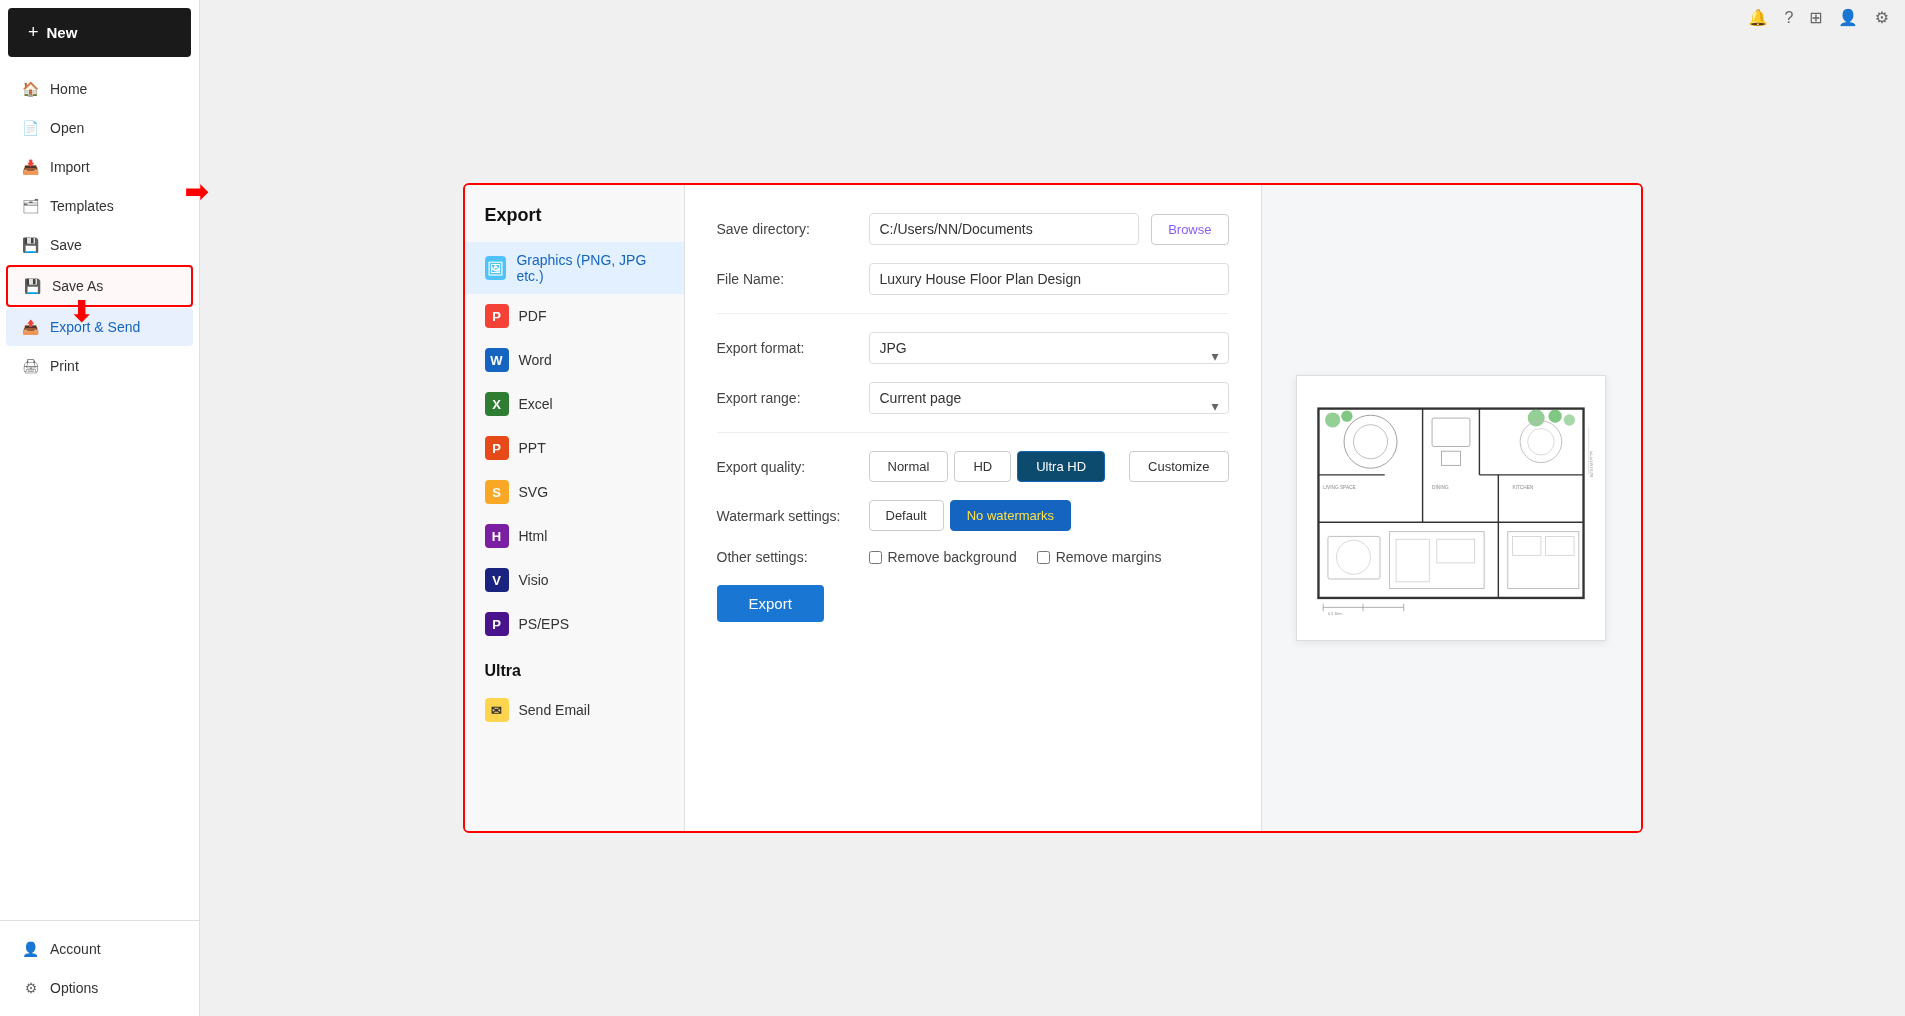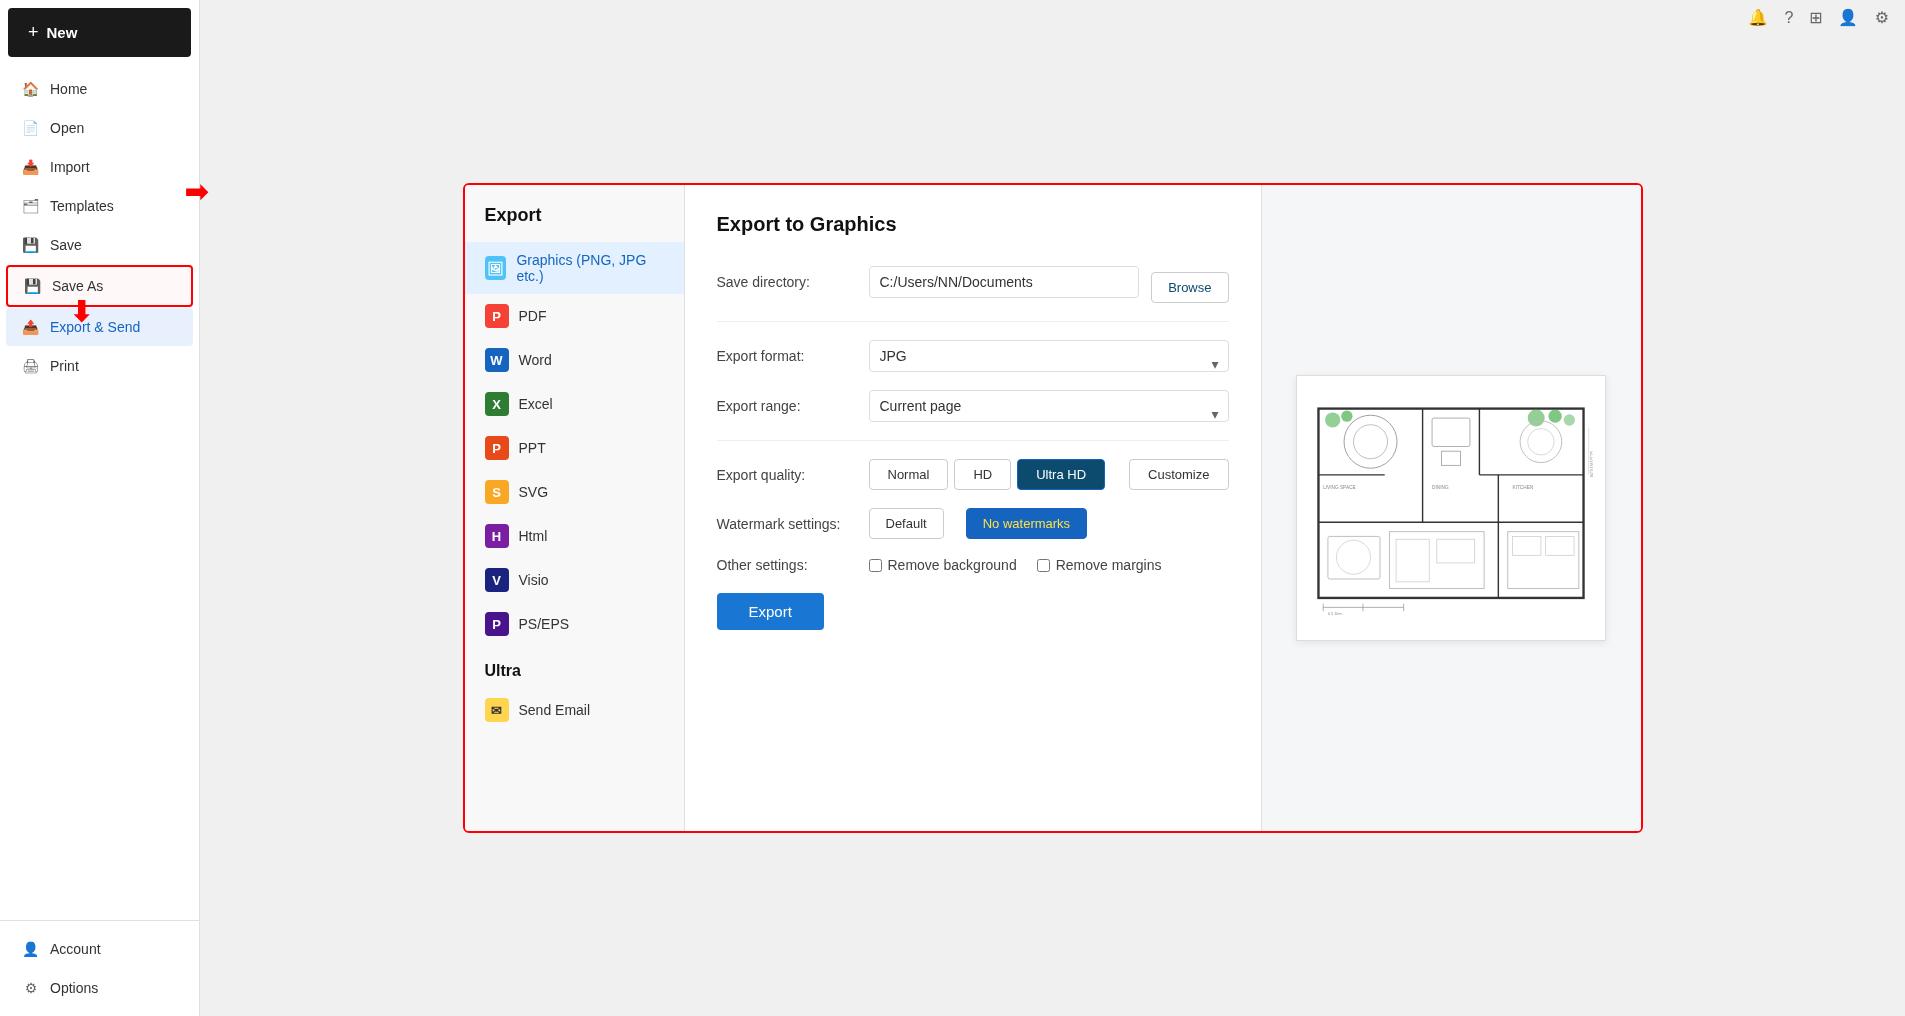--- a/index.html
+++ b/index.html
@@ -176,23 +176,22 @@
       color: #333;
       outline: none;
     }
     .browse-btn {
       background: #fff;
       border: 1px solid #ccc;
       border-radius: 4px;
       padding: 7px 16px;
       font-size: 13px;
       cursor: pointer;
-      color: #0c4a6e;
+      color: #8b5cf6;
       white-space: nowrap;
-      margin-top: 12px;
     }
     .form-select {
       flex: 1;
       border: 1px solid #ddd;
       border-radius: 4px;
       padding: 7px 10px;
       font-size: 14px;
       color: #333;
       background: #fff;
       cursor: pointer;
@@ -229,21 +228,21 @@
     }
     .quality-btn-row {
       display: flex;
       gap: 6px;
       flex: 1;
       flex-wrap: wrap;
       align-items: center;
     }
 
     
-    .watermark-group { display: flex; gap: 22px; flex: 1; }
+    .watermark-group { display: flex; gap: 6px; flex: 1; }
     .watermark-btn {
       border: 1px solid #ccc;
       border-radius: 4px;
       padding: 7px 16px;
       font-size: 13px;
       cursor: pointer;
       background: #fff;
       color: #333;
     }
     .watermark-btn.active {
@@ -416,28 +415,31 @@
       </div>
 
       <div class="export-list-section">Ultra</div>
       <div class="export-list-item">
         <div class="item-icon icon-email">✉</div>
         <span>Send Email</span>
       </div>
     </div>
 
     <div class="export-settings">
-      <h2>Export to Graphics</h2>
 
       <div class="form-row">
         <span class="form-label">Save directory:</span>
         <input class="form-input" type="text" value="C:/Users/NN/Documents" style="">
         <button class="browse-btn">Browse</button>
       </div>
 
+      <div class="form-row">
+        <span class="form-label">File Name:</span>
+        <input class="form-input" type="text" value="Luxury House Floor Plan Design" style="">
+      </div>
 
       <hr class="divider">
 
       <div class="form-row">
         <span class="form-label">Export format:</span>
         <div class="select-wrapper">
           <select class="form-select">
             <option>JPG</option>
             <option>PNG</option>
             <option>BMP</option>

